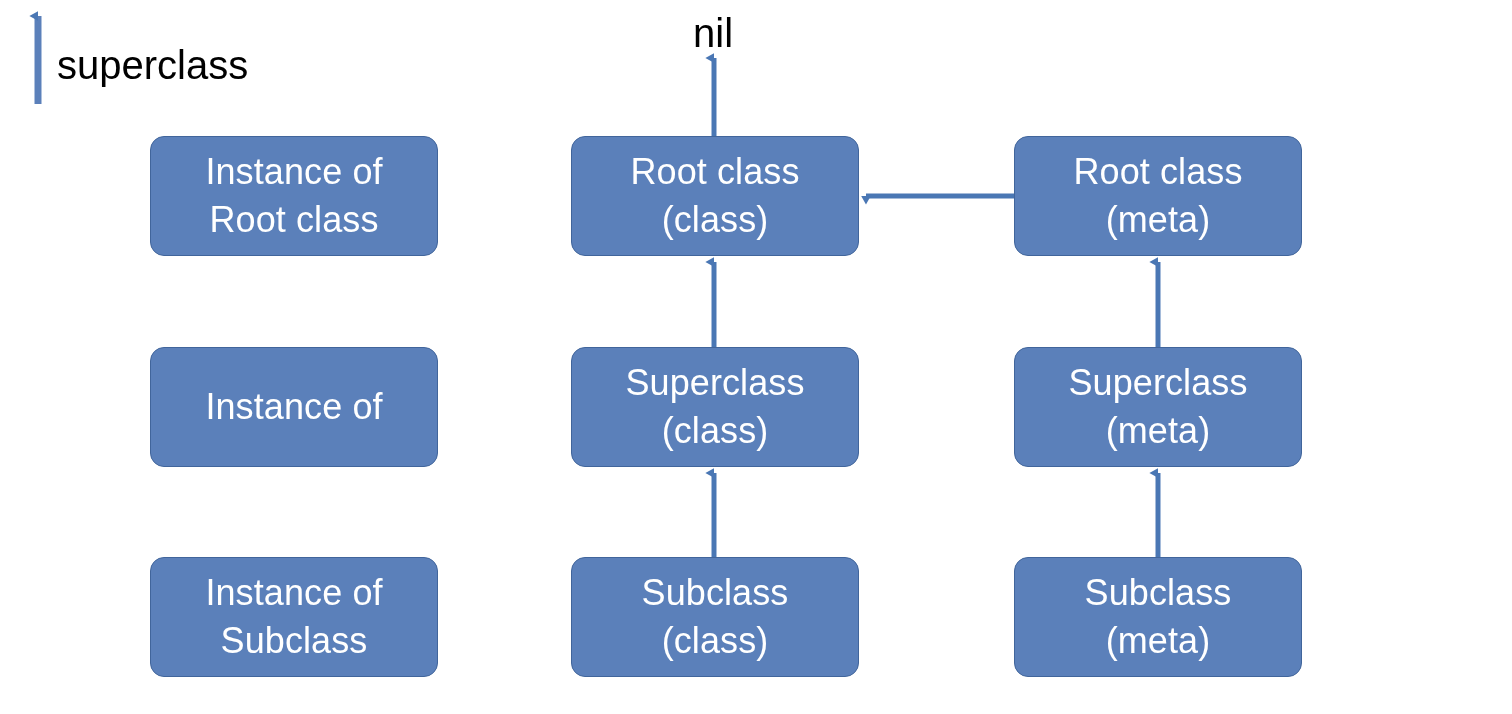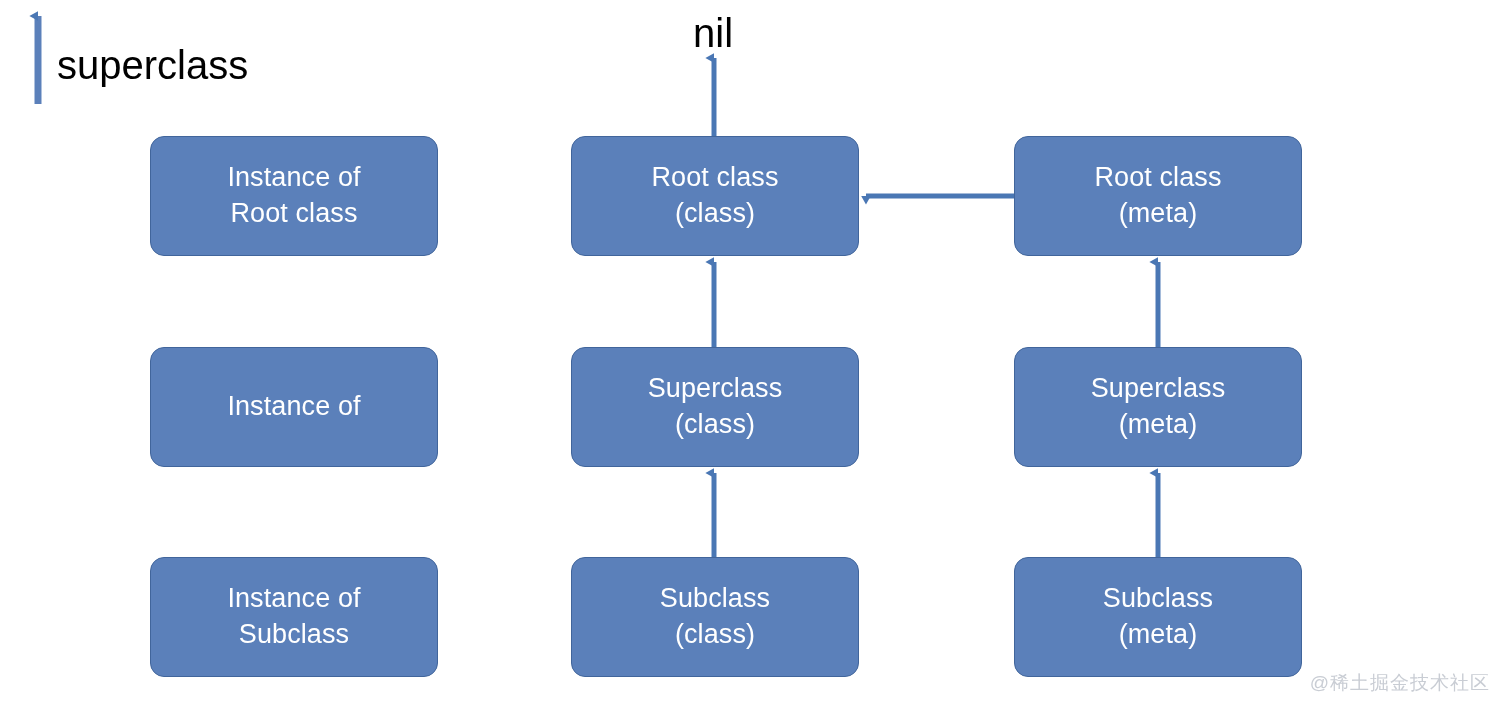--- a/index.html
+++ b/index.html
@@ -30,21 +30,21 @@
     box-sizing: border-box;
     background: #5B80BA;
     border: 1px solid #41659B;
     border-radius: 14px;
     color: #ffffff;
     display: flex;
     flex-direction: column;
     align-items: center;
     justify-content: center;
     text-align: center;
-    font-size: 27px;
+    font-size: 36px;
     line-height: 1.32;
     font-weight: 400;
     letter-spacing: 0.1px;
     z-index: 3;
   }
   .node .line2 { display: block; }
 
   
   .col-a { left: 150px; width: 288px; }
   .col-b { left: 571px; width: 288px; }
@@ -168,15 +168,14 @@
   </div>
   <div class="node col-c row-2">
     <span>Superclass</span>
     <span class="line2">(meta)</span>
   </div>
   <div class="node col-c row-3">
     <span>Subclass</span>
     <span class="line2">(meta)</span>
   </div>
 
-  <div class="watermark">@稀土掘金技术社区</div>
 
 </div>
 
 </body></html>

